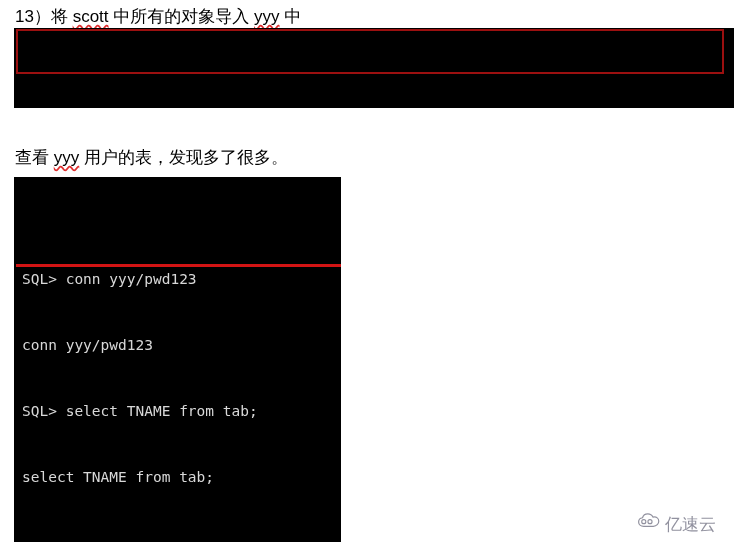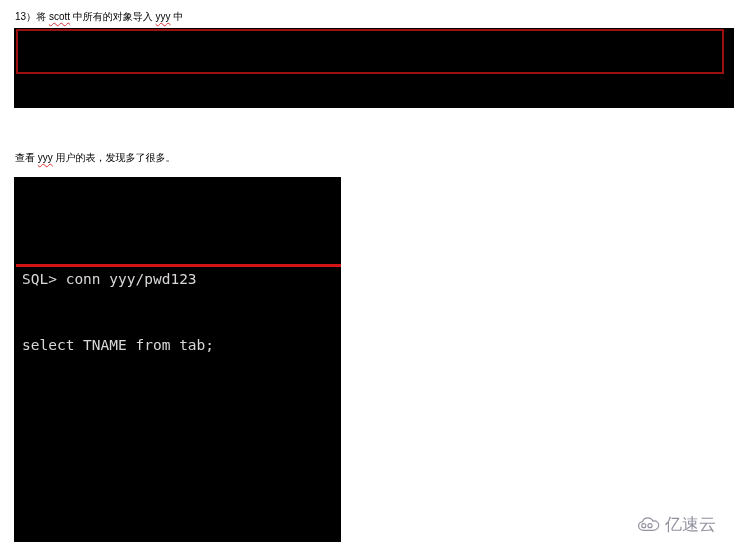--- a/index.html
+++ b/index.html
@@ -10,21 +10,21 @@
     width: 734px;
     height: 542px;
     background: #ffffff;
     font-family: "Liberation Sans", sans-serif;
     overflow: hidden;
     position: relative;
   }
 
   
   .prose {
-    font-size: 10px;
+    font-size: 17px;
     color: #000000;
     line-height: 20px;
     white-space: nowrap;
     position: absolute;
   }
   .prose .spell {
     text-decoration: underline wavy #e03030;
     text-decoration-skip-ink: none;
     text-underline-offset: 2px;
   }
@@ -84,21 +84,21 @@
   }
 
   .term-line { display: block; }
 
   
   #watermark {
     position: absolute;
     left: 637px;
     top: 513px;
     display: flex;
-    align-items: flex-end;
+    align-items: flex-start;
     gap: 4px;
     opacity: 0.95;
   }
   #watermark .wm-text {
     font-size: 17px;
     color: #8c8c9a;
     font-family: "DejaVu Sans", sans-serif;
     letter-spacing: 0px;
   }
 </style>
@@ -115,20 +115,22 @@
     
   </div>
 </div>
 <div id="impdp-command-highlight"></div>
 
 <div class="prose" id="note-check"><span>查看 </span><span class="spell">yyy</span><span> 用户的表，发现多了很多。</span></div>
 
 <div class="terminal" id="terminal-sqlplus">
   <div class="term-inner">
     <span class="term-line">SQL&gt; conn yyy/pwd123</span>
+    <span class="term-line">conn yyy/pwd123</span>
+    <span class="term-line">SQL&gt; select TNAME from tab;</span>
     <span class="term-line">select TNAME from tab;</span>
     
     
     
     
     
     
     
     
     

